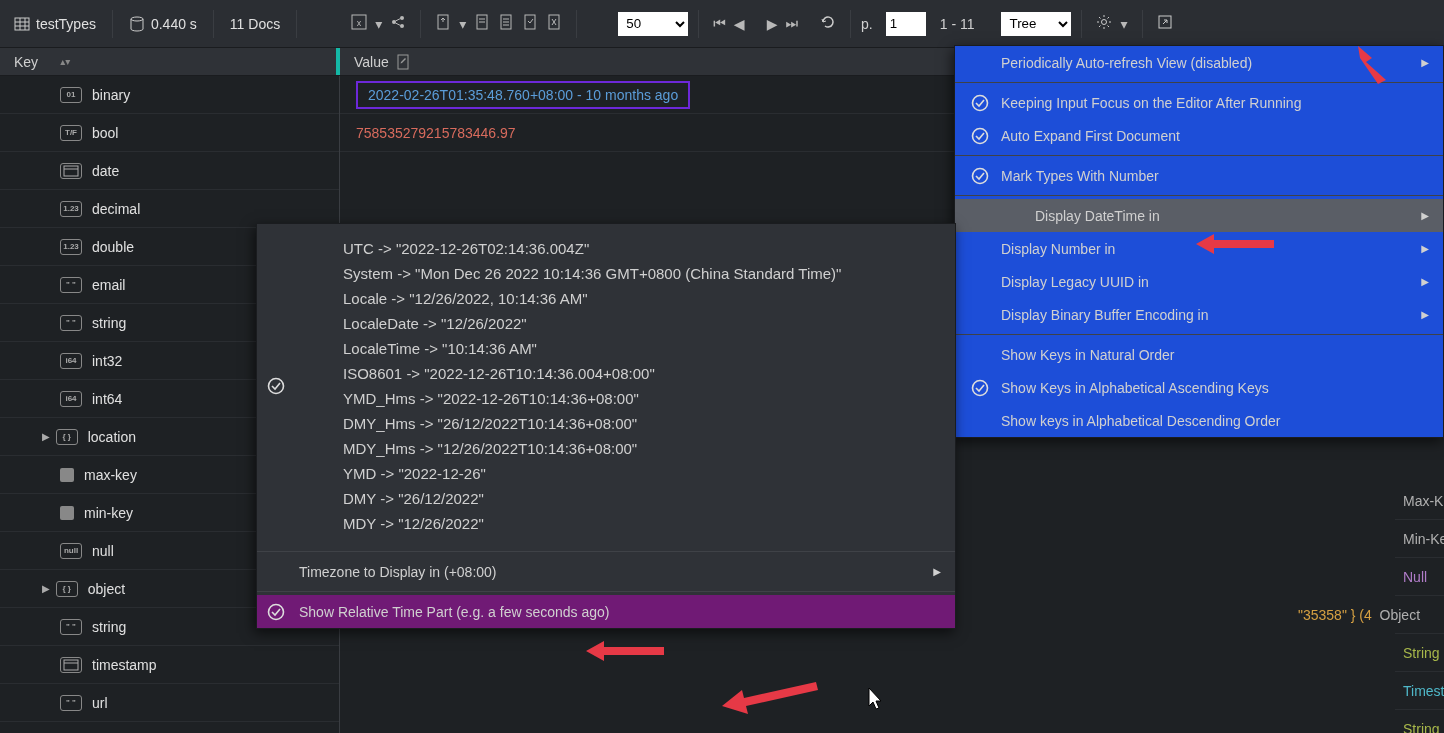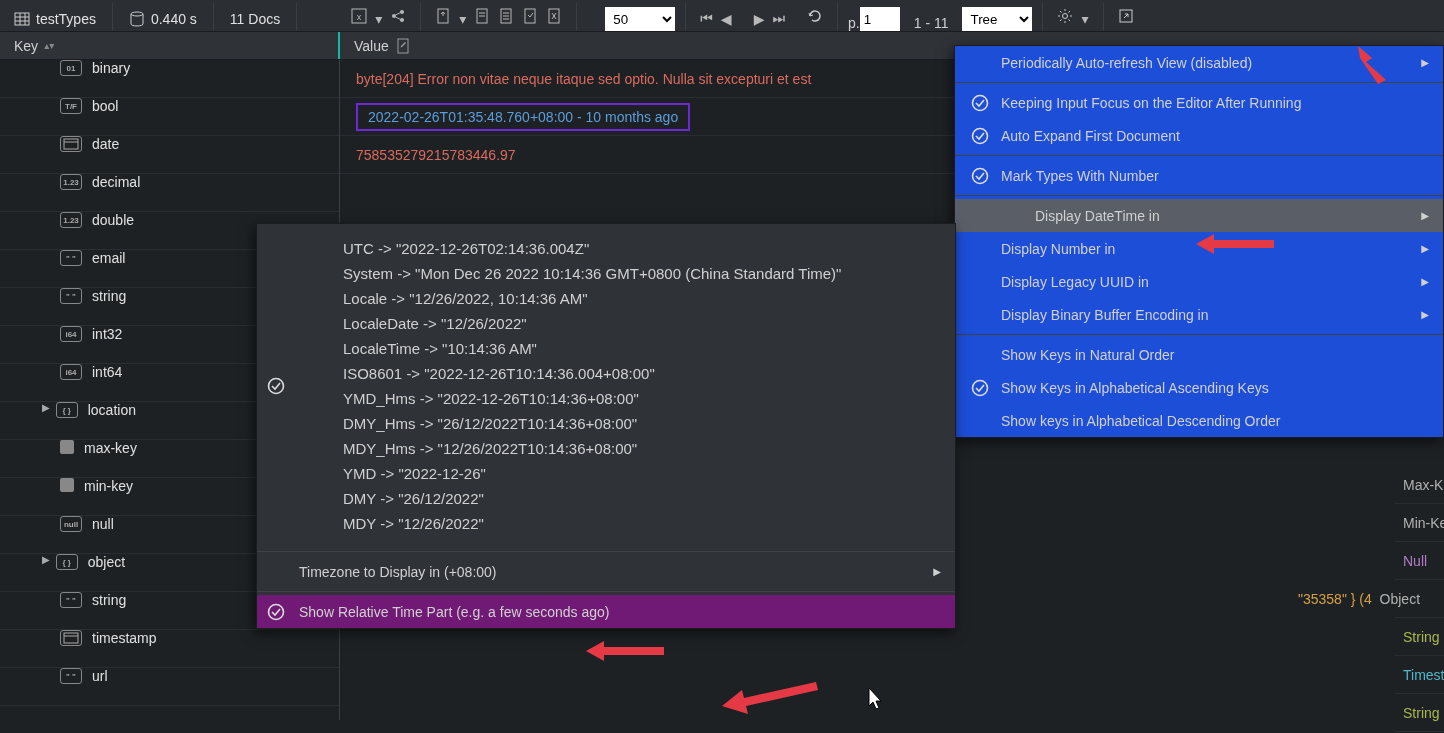--- a/index.html
+++ b/index.html
@@ -6,54 +6,54 @@
 body {
   font-family: "Segoe UI", Arial, sans-serif;
   background: #1e2124;
   color: #d0d0d0;
   font-size: 14px;
   overflow: hidden;
   width: 1444px;
   height: 733px;
 }
 .toolbar {
-  height: 32px;
+  height: 48px;
   background: #2b2e33;
   border-bottom: 1px solid #1a1c1f;
   display: flex;
-  align-items: flex-end;
+  align-items: center;
   padding: 0 8px;
   gap: 0;
 }
 .tb-sep { width: 1px; height: 28px; background: #3a3d42; margin: 0 10px; }
 .tb-item { display: flex; align-items: center; gap: 6px; color: #e0e0e0; padding: 4px 6px; }
 .tb-icon { width: 16px; height: 16px; display: inline-flex; align-items: center; justify-content: center; }
 .tb-btn { cursor: pointer; padding: 4px; border-radius: 2px; color: #b8b8b8; }
 select.page-size, select.view-mode, input.page-input {
-  background: #fff; color: #000; border: none; height: 24px; padding: 0 4px;
+  background: #fff; color: #000; border: none; height: 24px; padding: 0 4px; margin-left: 13px;
 }
 select.page-size { width: 70px; }
 select.view-mode { width: 70px; }
 input.page-input { width: 40px; text-align: left; }
 .header-row {
   display: flex;
   background: #2f3237;
   height: 28px;
   align-items: center;
   border-bottom: 1px solid #1a1c1f;
 }
-.key-header { width: 340px; padding-left: 14px; display: flex; align-items: center; gap: 6px; border-right: 2px solid #14b8a6; height: 100%; }
+.key-header { width: 340px; padding-left: 14px; display: flex; align-items: center; gap: 22px; border-right: 4px solid #14b8a6; height: 100%; }
 .value-header { flex: 1; padding-left: 14px; display: flex; align-items: center; gap: 6px; }
 .main-grid { display: flex; height: 660px; position: relative; }
 .key-col { width: 340px; border-right: 1px solid #3a3d42; }
 .val-col { flex: 1; position: relative; }
 .grid-row {
   height: 38px;
   display: flex;
-  align-items: flex-start;
+  align-items: center;
   padding-left: 60px;
   gap: 10px;
   border-bottom: 1px solid #2a2d31;
   color: #e0e0e0;
 }
 .grid-row-val {
   height: 38px;
   display: flex;
   align-items: center;
   padding-left: 16px;
@@ -346,23 +346,20 @@
         <span>timestamp</span>
       </div>
     <div class="grid-row">
         <span class="type-icon">"  "</span>
         <span>url</span>
       </div>
   </div>
 
   <div class="val-col">
     <div class="grid-row-val">
-        <span class="v-red">byte[204] Error non vitae neque itaque sed optio. Nulla sit excepturi et est </span>
-      </div>
-    <div class="grid-row-val">
       <span class="highlight-box"><span class="v-blue">2022-02-26T01:35:48.760+08:00 - 10 months ago</span></span>
     </div>
     <div class="grid-row-val">
         <span class="v-red">758535279215783446.97</span>
       </div>
 
     <div class="types-col">
       <div class="grid-row-val">
           <span class="v-gray">Max-Key</span>
         </div>

